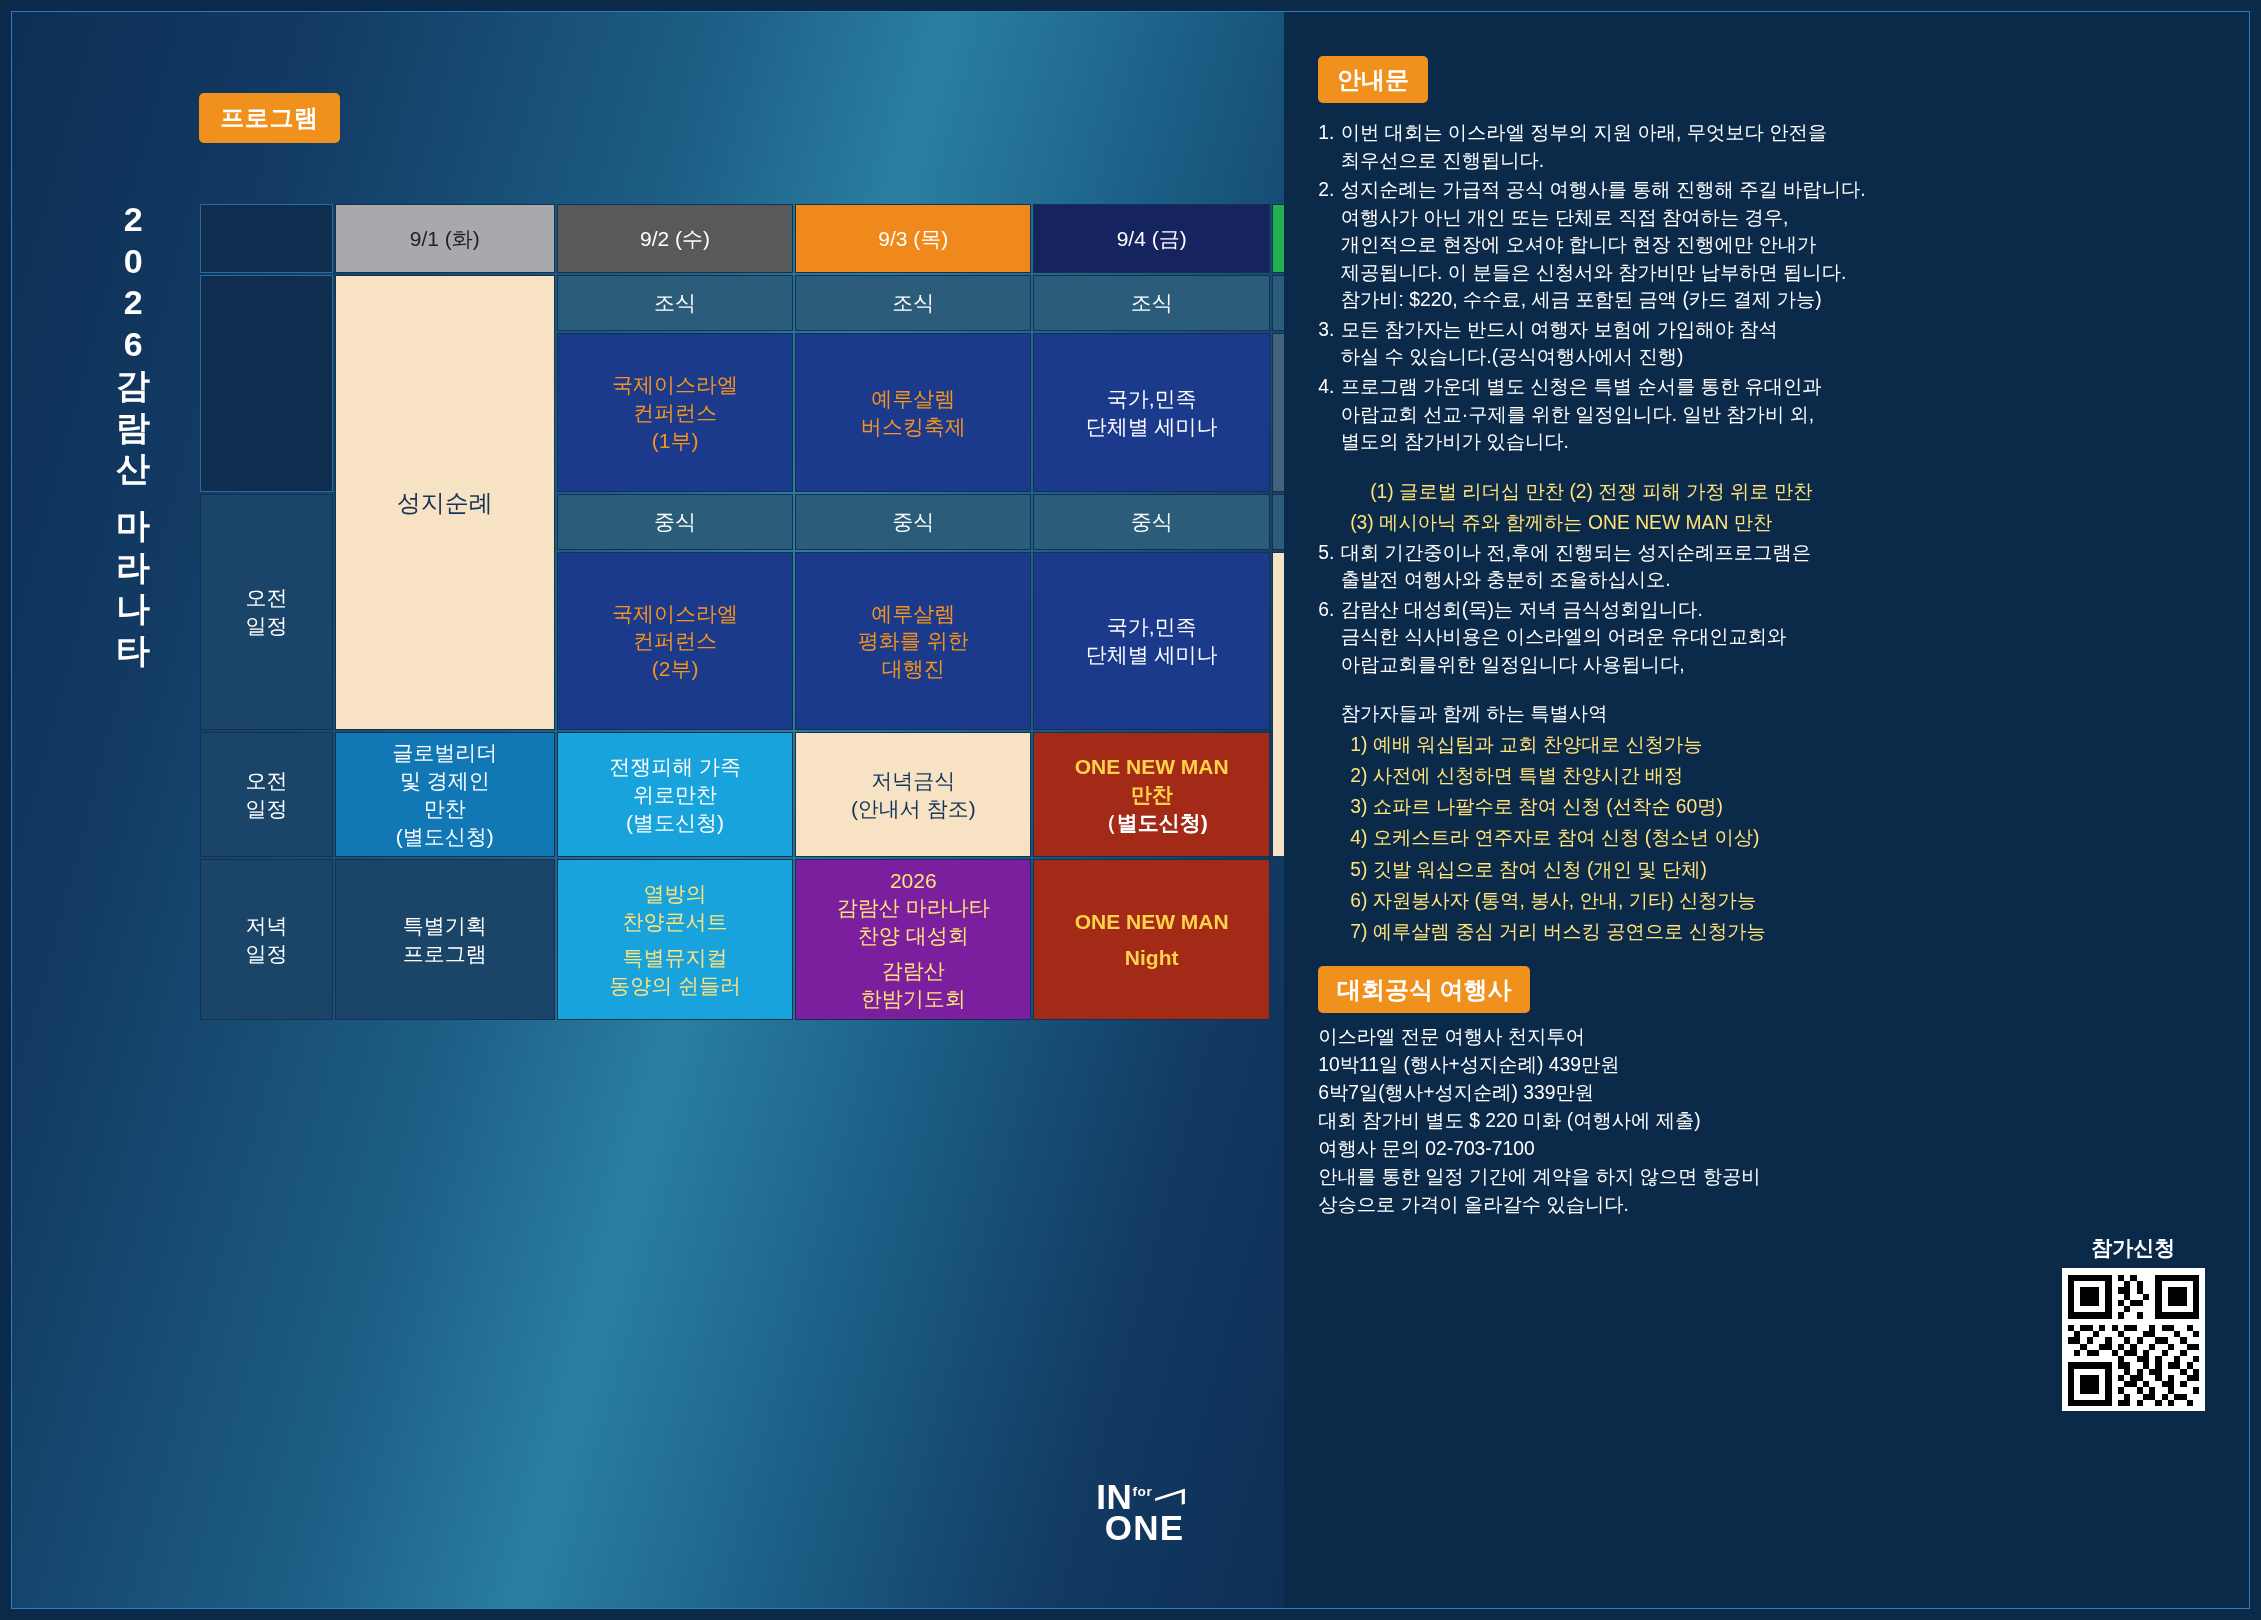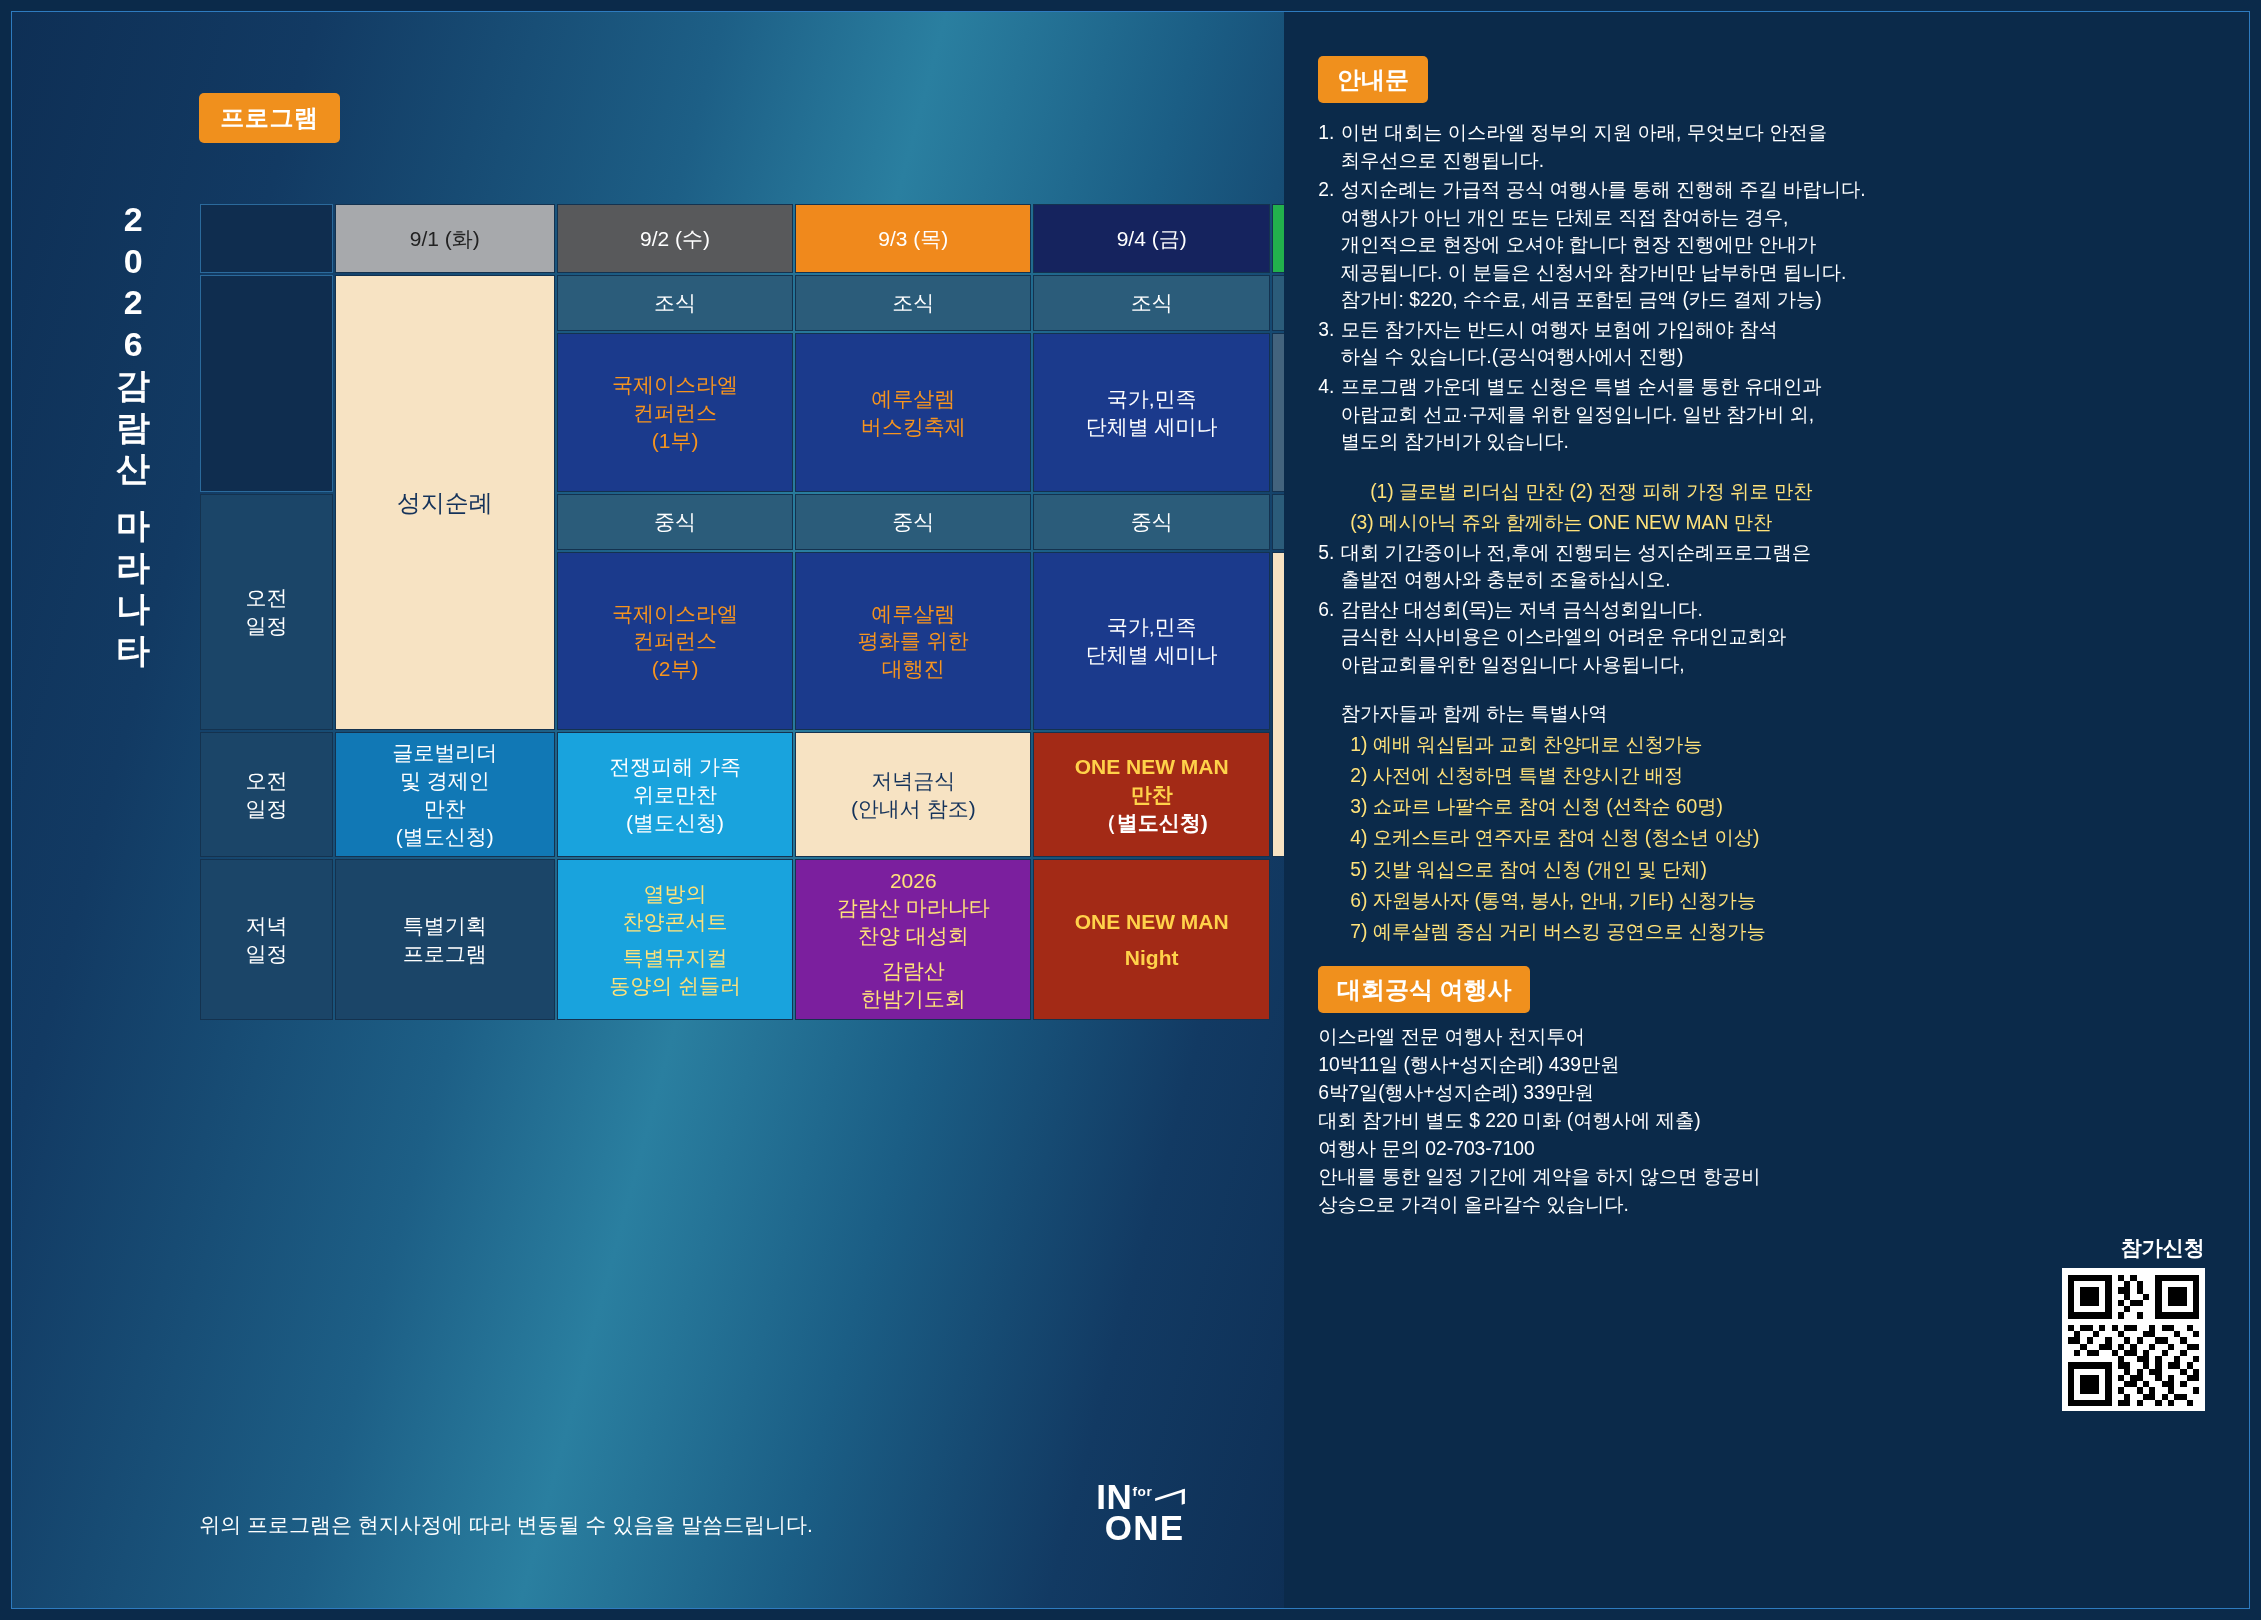--- a/index.html
+++ b/index.html
@@ -107,21 +107,21 @@
   .info-list li .num{width:22.5px;flex:none;}
   .info-list li .txt{flex:1;}
   .sub{margin-left:22.5px;}
   .hl-yellow{color:#ffe27a;}
   .spacer{height:16px;}
   .section2{font-size:19.3px;line-height:1.42;margin-top:3.7px;}
   .agency{
     margin-top:10px;font-size:19.3px;line-height:1.45;color:#fff;
   }
   .qr-wrap{
-    position:absolute;right:44px;top:1222px;text-align:right;
+    position:absolute;right:44px;top:1222px;text-align:center;
   }
   .qr-title{font-size:21px;font-weight:bold;color:#fff;margin-bottom:6.2px;}
   .qr{
     width:143px;height:143px;background:#fff;padding:6.2px;box-sizing:border-box;
   }
   .qr svg{display:block;}
 </style>
 </head>
 <body>
 
@@ -253,21 +253,20 @@
           </td>
           <td class="red">
             <div class="hl">ONE NEW MAN</div>
             <div style="height:8.7px"></div>
             <div class="hl">Night</div>
           </td>
         </tr>
       </tbody>
     </table>
 
-    <div class="note">위의 프로그램은 현지사정에 따라 변동될 수 있음을 말씀드립니다.</div>
 
     <div class="logo">
       <div class="l1"><span>IN</span><span class="sup">for</span><span class="swoosh"></span></div>
       <div class="l2">ONE</div>
     </div>
   </div>
 
   <div class="right">
 
     <div class="badge">안내문</div>

